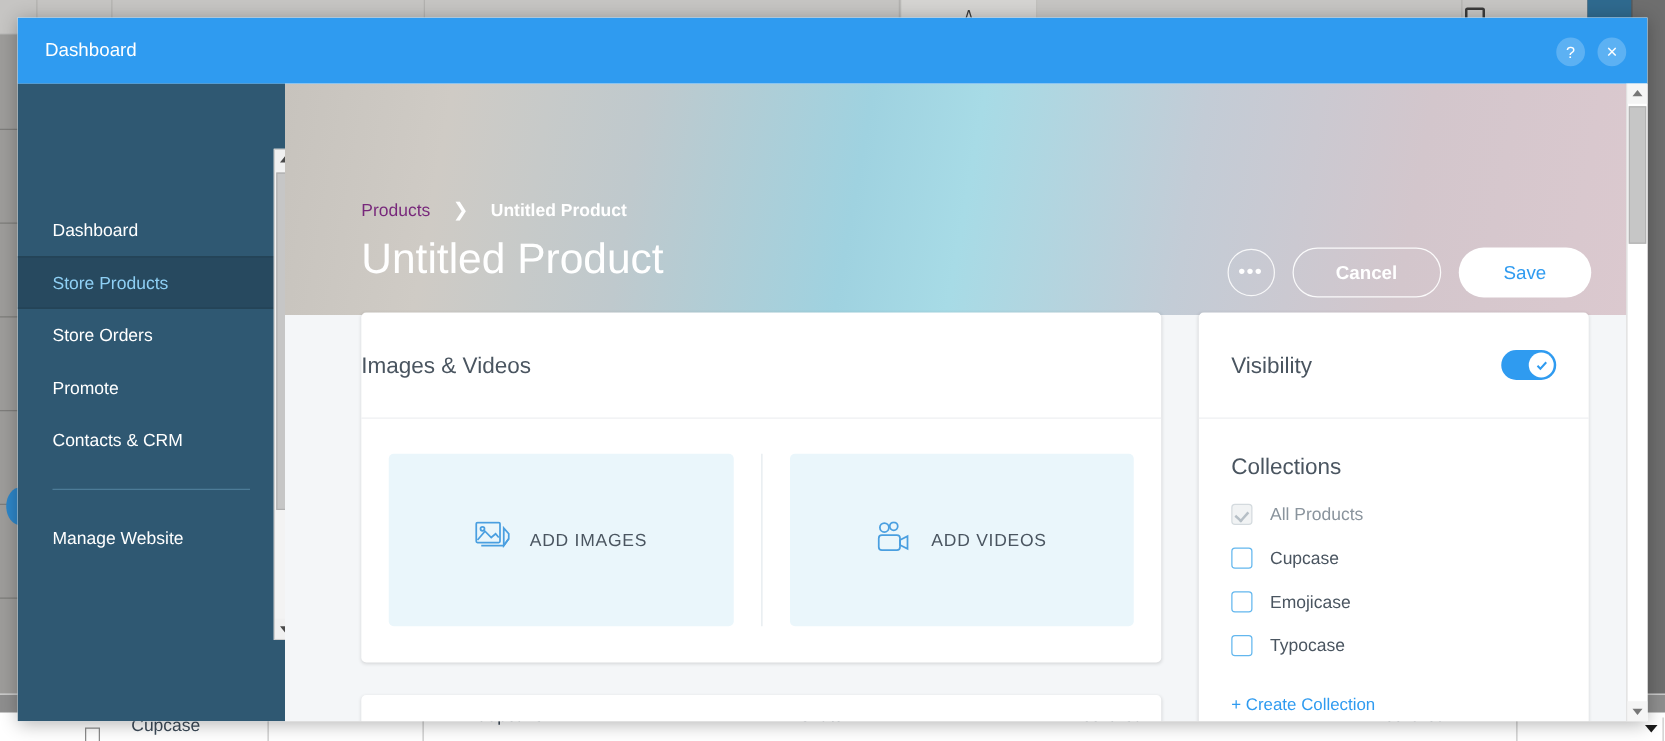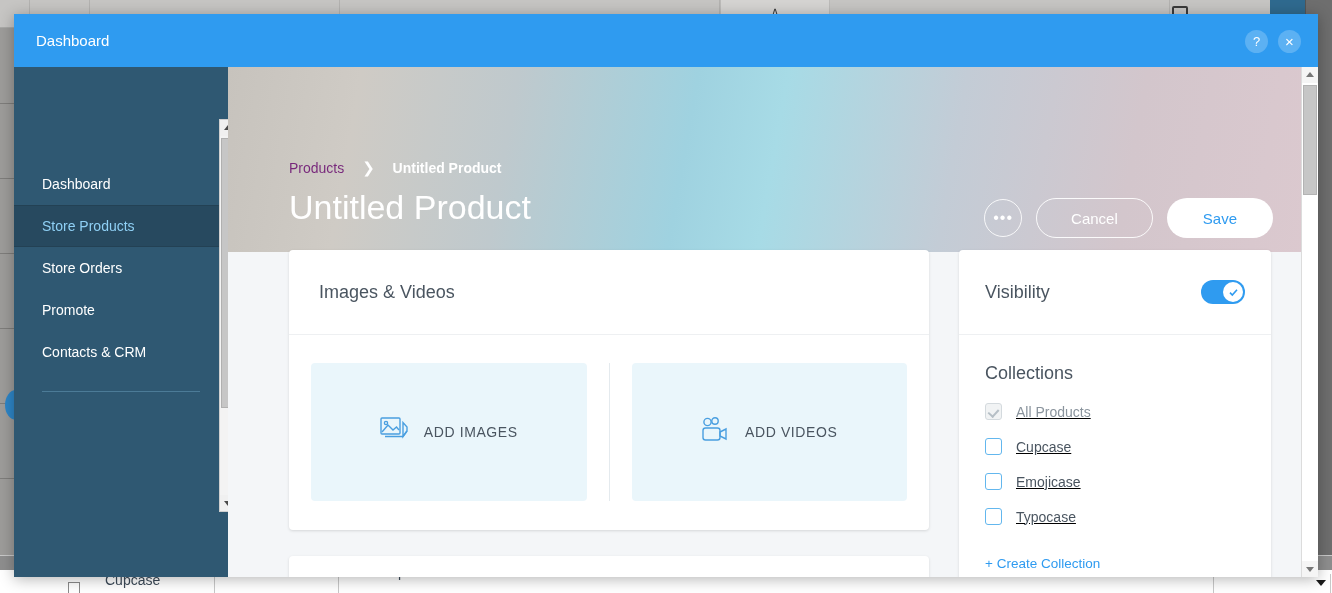--- a/index.html
+++ b/index.html
@@ -362,20 +362,21 @@
   .btn-cancel {
     height: 40px;
     padding: 0 34px;
     border-radius: 20px;
     border: 1px solid rgba(255,255,255,0.9);
     color: #ffffff;
     display: flex;
     align-items: center;
     font-size: 15px;
     cursor: pointer;
+    font-weight: bold;
   }
   .btn-save {
     height: 40px;
     padding: 0 36px;
     border-radius: 20px;
     background: #ffffff;
     color: #2f9bf0;
     display: flex;
     align-items: center;
     font-size: 15px;
@@ -389,21 +390,20 @@
     border-radius: 4px;
     box-shadow: 0 1px 3px rgba(0,0,0,0.13);
   }
   .card-media { left: 61px; top: 183px; width: 640px; height: 280px; }
   .card-info  { left: 61px; top: 489px; width: 640px; height: 80px; }
   .card-side  { left: 731px; top: 183px; width: 312px; height: 382px; }
 
   .card-header {
     height: 85px;
     line-height: 85px;
-    padding-left: 30px;
     font-size: 18px;
     color: #4a5560;
     border-bottom: 1px solid #eef0f2;
   }
   .card-header.no-border { border-bottom: none; }
 
   .dropzones {
     display: flex;
     height: 194px;
     align-items: center;
@@ -459,25 +459,24 @@
     align-items: center;
     justify-content: center;
   }
   .collections-title {
     padding: 28px 26px 10px 26px;
     font-size: 18px;
     color: #4a5560;
   }
   .coll-item {
     display: flex;
-    align-items: center;
+    align-items: flex-start;
     gap: 14px;
     padding: 9px 26px;
     cursor: pointer;
-    text-decoration: underline;
   }
   .cb {
     width: 17px; height: 17px;
     border: 1.5px solid #63b7ee;
     border-radius: 3px;
     background: #ffffff;
     flex: none;
     position: relative;
   }
   .cb.disabled {
@@ -593,20 +592,21 @@
 
     <div class="sidebar">
 
       <div class="nav">
         <div class="nav-item">Dashboard</div>
         <div class="nav-item active">Store Products</div>
         <div class="nav-item">Store Orders</div>
         <div class="nav-item">Promote</div>
         <div class="nav-item">Contacts &amp; CRM</div>
         <div class="nav-sep"></div>
+        <div class="nav-item-lower">Manage Website</div>
       </div>
 
     </div>
 
     <div class="sb-scroll">
       <div class="arw up"></div>
       <div class="thumb"></div>
       <div class="arw dn"></div>
     </div>
 

